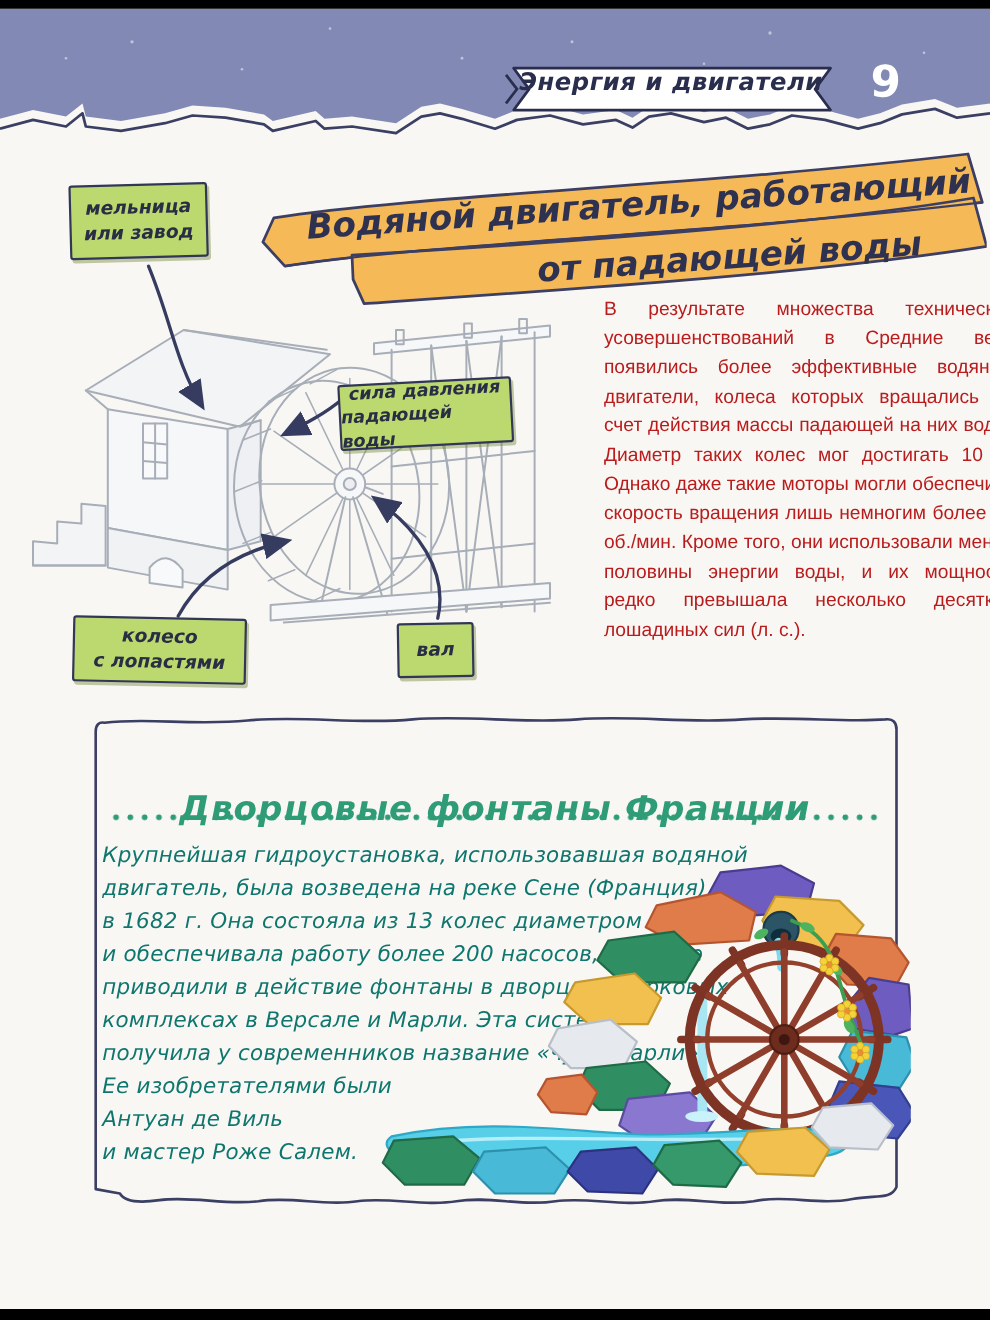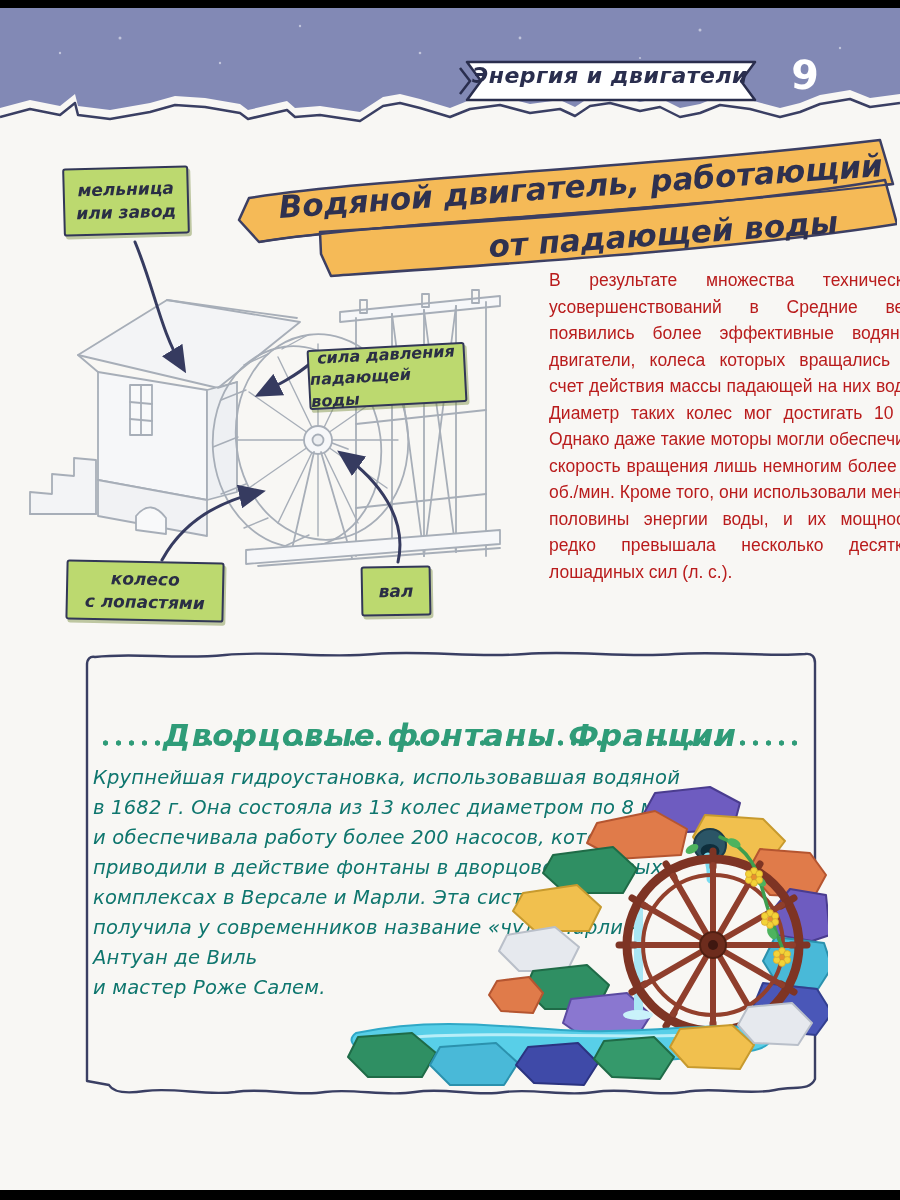--- a/index.html
+++ b/index.html
@@ -201,25 +201,27 @@
            L740,434
            C735,446 720,441 700,445 C670,451 640,441 610,447 C580,452 550,442 520,447 C490,452 460,443 430,447 C400,452 370,442 340,447 C310,452 280,443 250,447 C220,452 190,442 160,447 C130,451 100,442 70,446 C50,449 38,447 34,440
            L12,436 L12,20 C12,14 15,11 20,12 Z"></path>
     </svg>
 
     <div class="ftitle">Дворцовые фонтаны Франции</div>
     <div class="fdots"></div>
 
     <div class="flines">
       <div class="fline">Крупнейшая гидроустановка, использовавшая водяной</div>
+      <div class="fline">двигатель, была возведена на реке Сене (Франция)</div>
       <div class="fline">в 1682 г. Она состояла из 13 колес диаметром по 8 м</div>
       <div class="fline">и обеспечивала работу более 200 насосов, которые</div>
       <div class="fline">приводили в действие фонтаны в дворцово-парковых</div>
       <div class="fline">комплексах в Версале и Марли. Эта система</div>
       <div class="fline">получила у современников название «чудо Марли».</div>
+      <div class="fline">Ее изобретателями были</div>
       <div class="fline">Антуан де Виль</div>
       <div class="fline">и мастер Роже Салем.</div>
     </div>
 
     <svg class="fountain-svg" width="508" height="315" viewBox="0 0 508 315">
       <defs>
         <g id="flower">
           <g fill="#f3d338" stroke="#d9a82c" stroke-width=".8">
             <circle cx="0" cy="-6" r="3.4"></circle>
               <circle cx="5.2" cy="-3" r="3.4"></circle>

